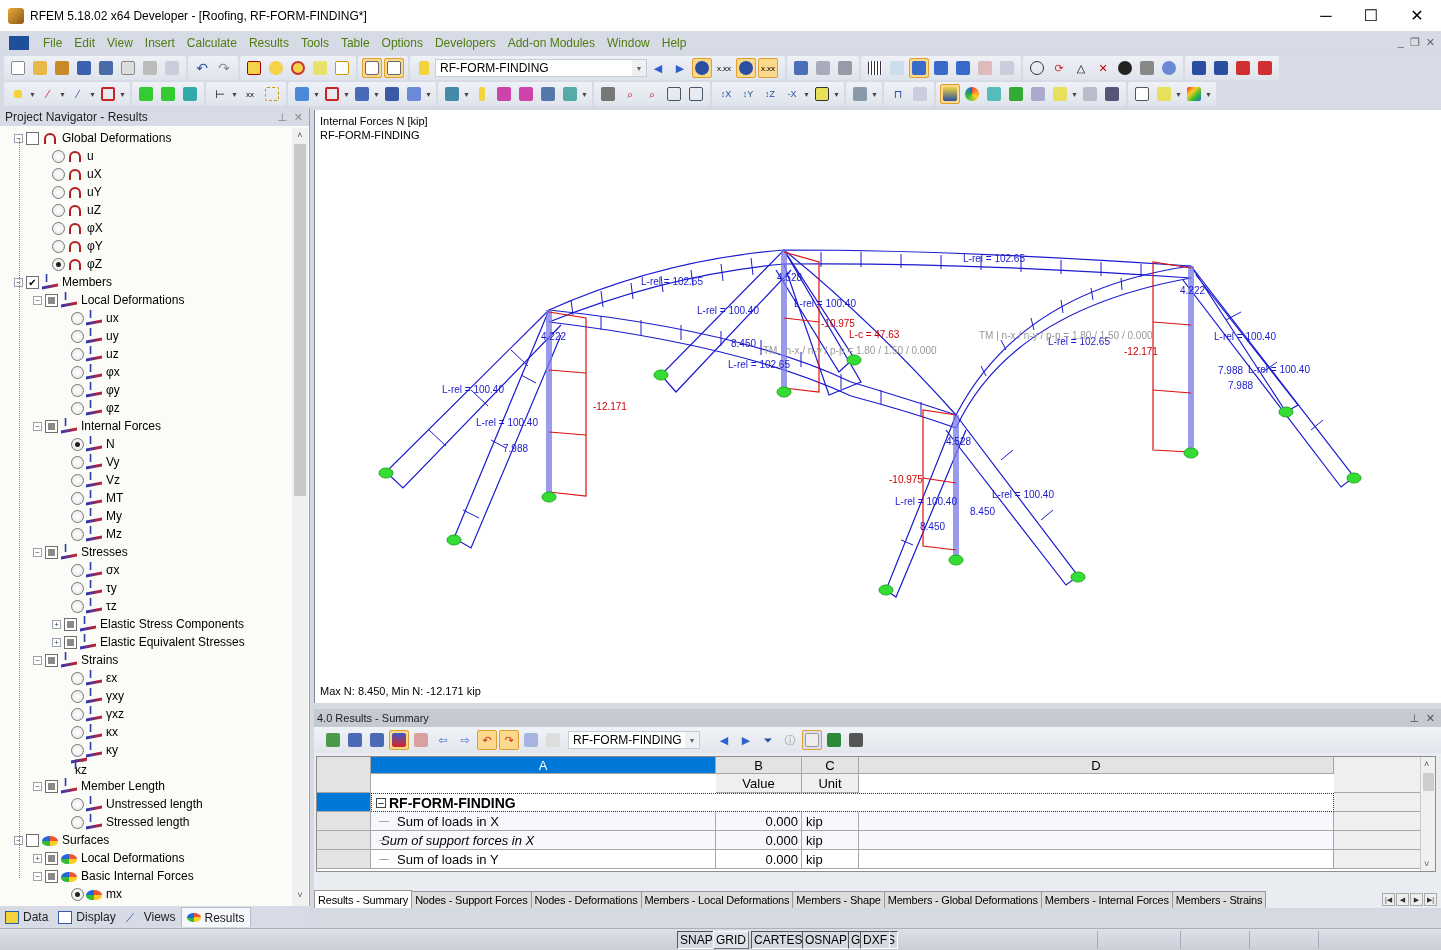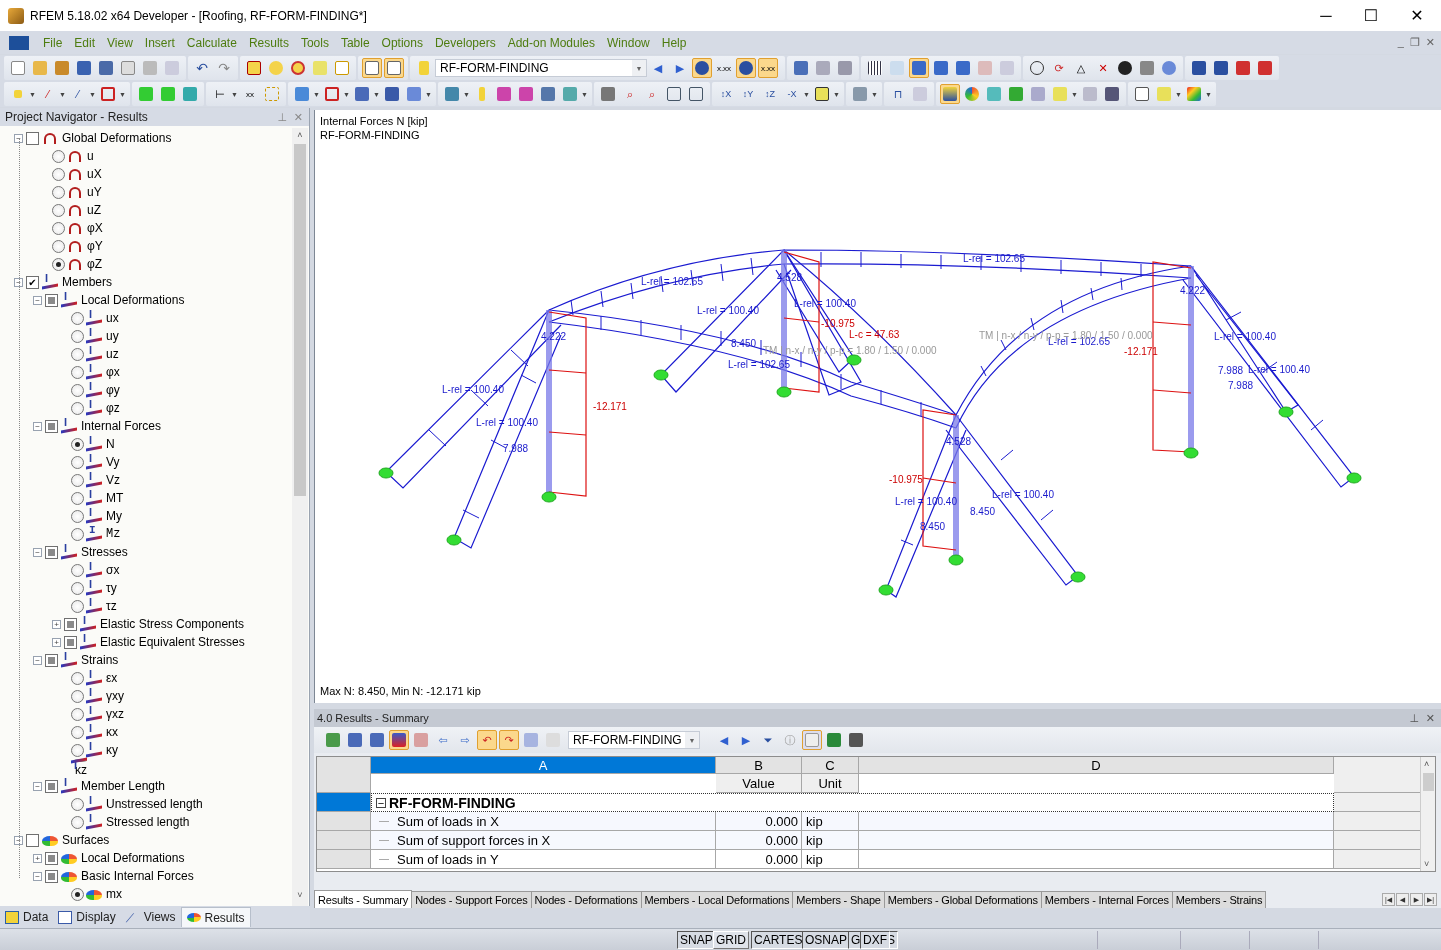--- a/index.html
+++ b/index.html
@@ -511,21 +511,21 @@
       <div class="node" style="top: 361px; left: 71px;">
         <span class="rad"></span>
         <span class="gi mem"></span>
         <span>MT</span>
       </div>
       <div class="node" style="top: 379px; left: 71px;">
         <span class="rad"></span>
         <span class="gi mem"></span>
         <span>My</span>
       </div>
-      <div class="node" style="top: 397px; left: 71px; font-family: Liberation Mono, monospace;">
+      <div class="node" style="top: 397px; left: 71px;">
         <span class="rad"></span>
         <span class="gi mem"></span>
         <span>Mz</span>
       </div>
       <div class="node" style="top: 415px; left: 33px;">
         <span class="exp">−</span>
         <span class="chk part"></span>
         <span class="gi mem"></span>
         <span>Stresses</span>
       </div>
@@ -872,21 +872,21 @@
     <div class="gcell gh2" style="left:1017px;top:36px;width:88px;height:19px"></div>
     <div id="gridrows">
         <div class="gcell rowhdr" style="left: 0px; top: 55px; width: 54px; height: 19px;"></div>
         <div class="gcell " style="left: 54px; top: 55px; width: 345px; height: 19px; background: rgb(246, 248, 254); padding-left: 26px;">Sum of loads in X</div>
         <div class="gcell " style="left: 399px; top: 55px; width: 86px; height: 19px; background: rgb(246, 248, 254); justify-content: flex-end; padding-right: 3px;">0.000</div>
         <div class="gcell " style="left: 485px; top: 55px; width: 57px; height: 19px; background: rgb(246, 248, 254); padding-left: 4px;">kip</div>
         <div class="gcell " style="left: 542px; top: 55px; width: 475px; height: 19px; background: rgb(246, 248, 254);"></div>
         <div class="gcell gh2" style="left: 1017px; top: 55px; width: 88px; height: 19px;"></div>
         <div style="position: absolute; left: 62px; top: 64px; width: 10px; border-top: 1px solid rgb(170, 170, 170);"></div>
         <div class="gcell rowhdr" style="left: 0px; top: 74px; width: 54px; height: 19px;"></div>
-        <div class="gcell " style="left: 54px; top: 74px; width: 345px; height: 19px; background: rgb(246, 248, 254); padding-left: 26px;">Sum of support forces in X</div>
+        <div class="gcell " style="left: 54px; top: 74px; width: 345px; height: 19px; background: rgb(246, 248, 254); padding-left: 10px; font-style: italic;">Sum of support forces in X</div>
         <div class="gcell " style="left: 399px; top: 74px; width: 86px; height: 19px; background: rgb(246, 248, 254); justify-content: flex-end; padding-right: 3px;">0.000</div>
         <div class="gcell " style="left: 485px; top: 74px; width: 57px; height: 19px; background: rgb(246, 248, 254); padding-left: 4px;">kip</div>
         <div class="gcell " style="left: 542px; top: 74px; width: 475px; height: 19px; background: rgb(246, 248, 254);"></div>
         <div class="gcell gh2" style="left: 1017px; top: 74px; width: 88px; height: 19px;"></div>
         <div style="position: absolute; left: 62px; top: 83px; width: 10px; border-top: 1px solid rgb(170, 170, 170);"></div>
         <div class="gcell rowhdr" style="left: 0px; top: 93px; width: 54px; height: 19px;"></div>
         <div class="gcell " style="left: 54px; top: 93px; width: 345px; height: 19px; background: rgb(255, 255, 255); padding-left: 26px;">Sum of loads in Y</div>
         <div class="gcell " style="left: 399px; top: 93px; width: 86px; height: 19px; background: rgb(255, 255, 255); justify-content: flex-end; padding-right: 3px;">0.000</div>
         <div class="gcell " style="left: 485px; top: 93px; width: 57px; height: 19px; background: rgb(255, 255, 255); padding-left: 4px;">kip</div>
         <div class="gcell " style="left: 542px; top: 93px; width: 475px; height: 19px; background: rgb(255, 255, 255);"></div>

